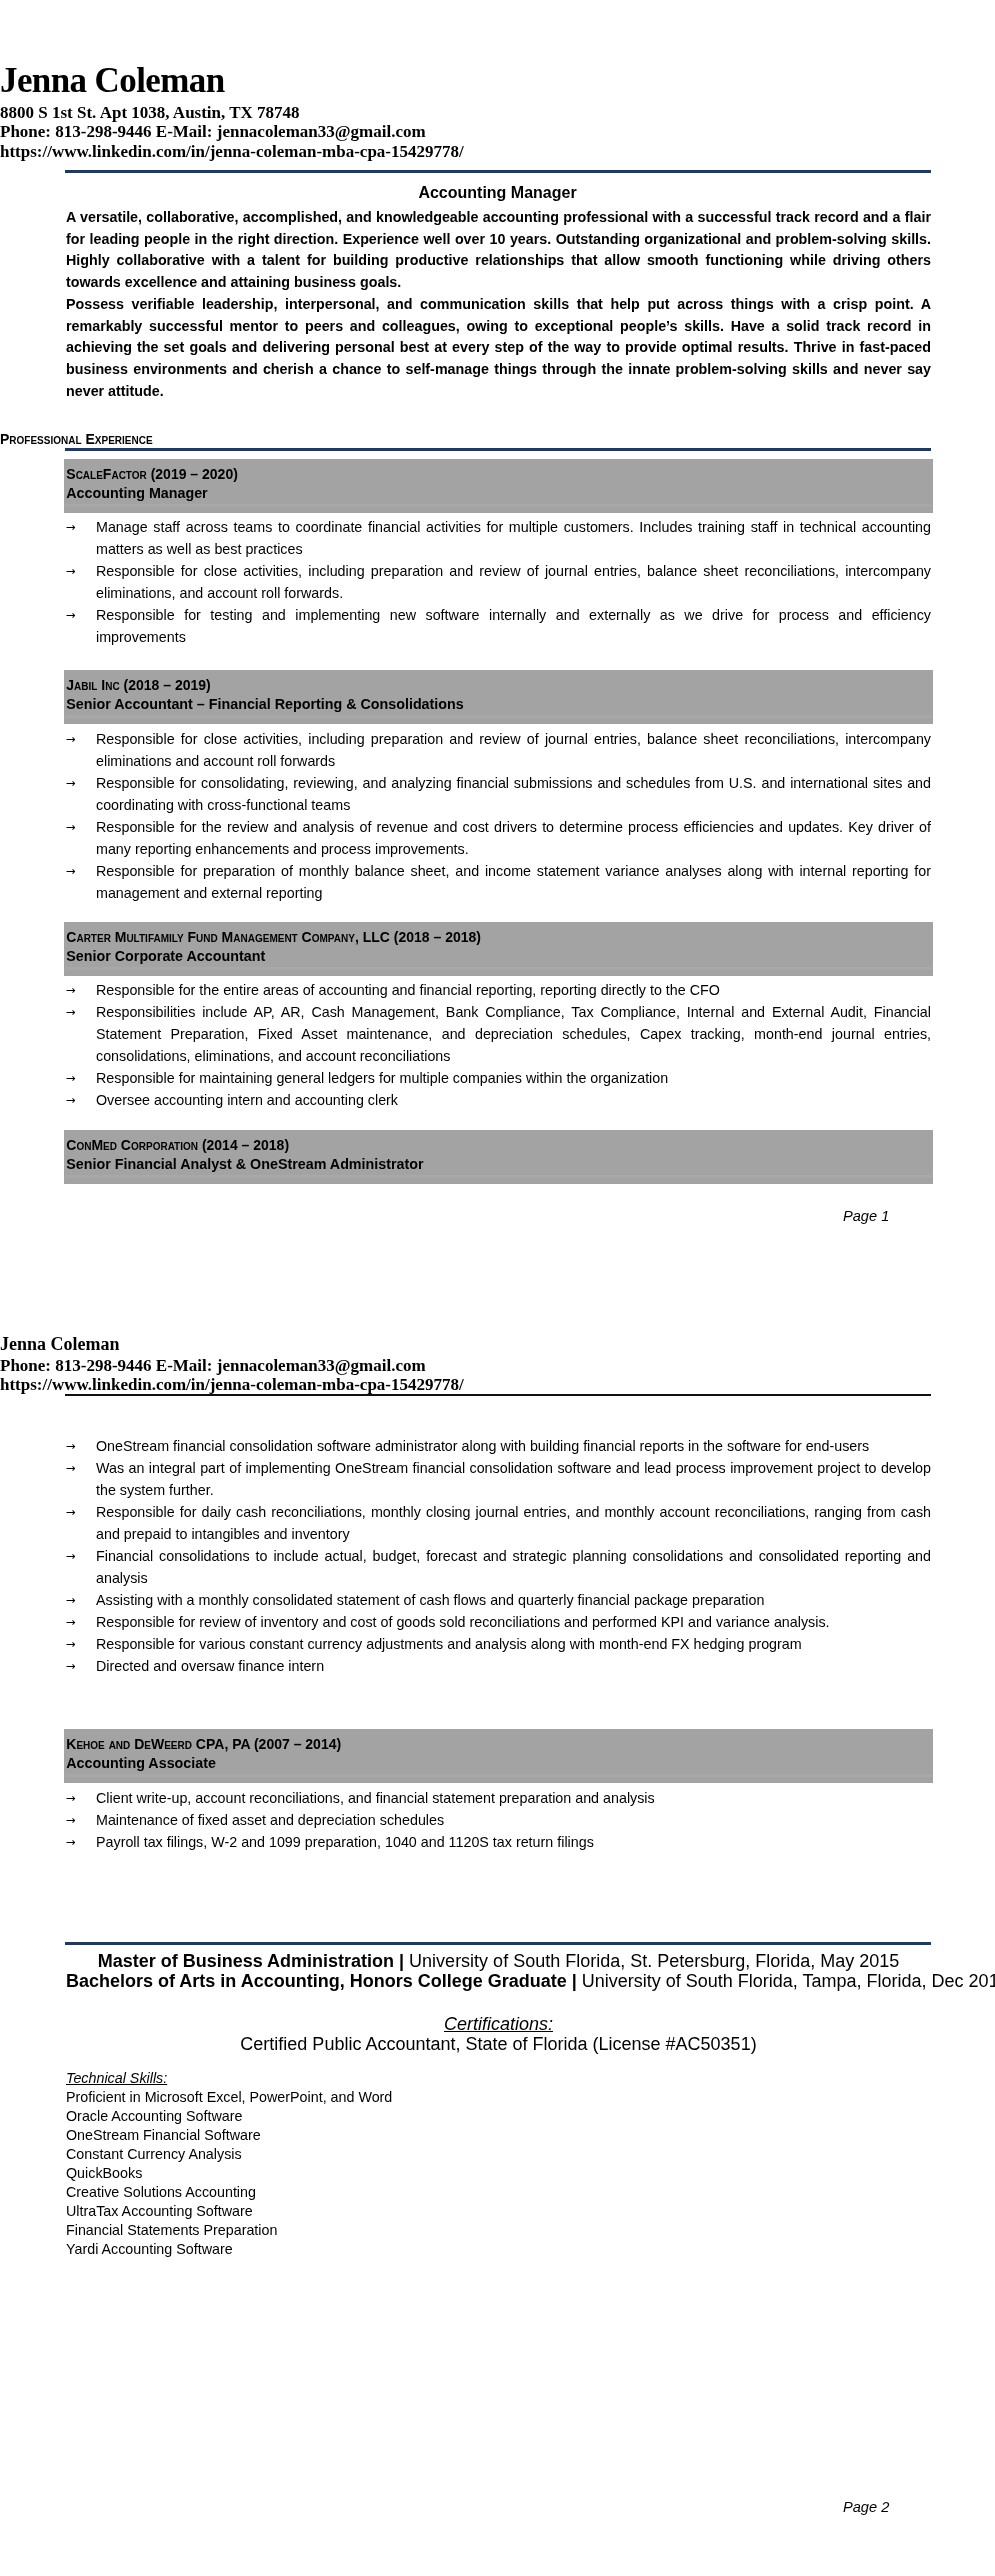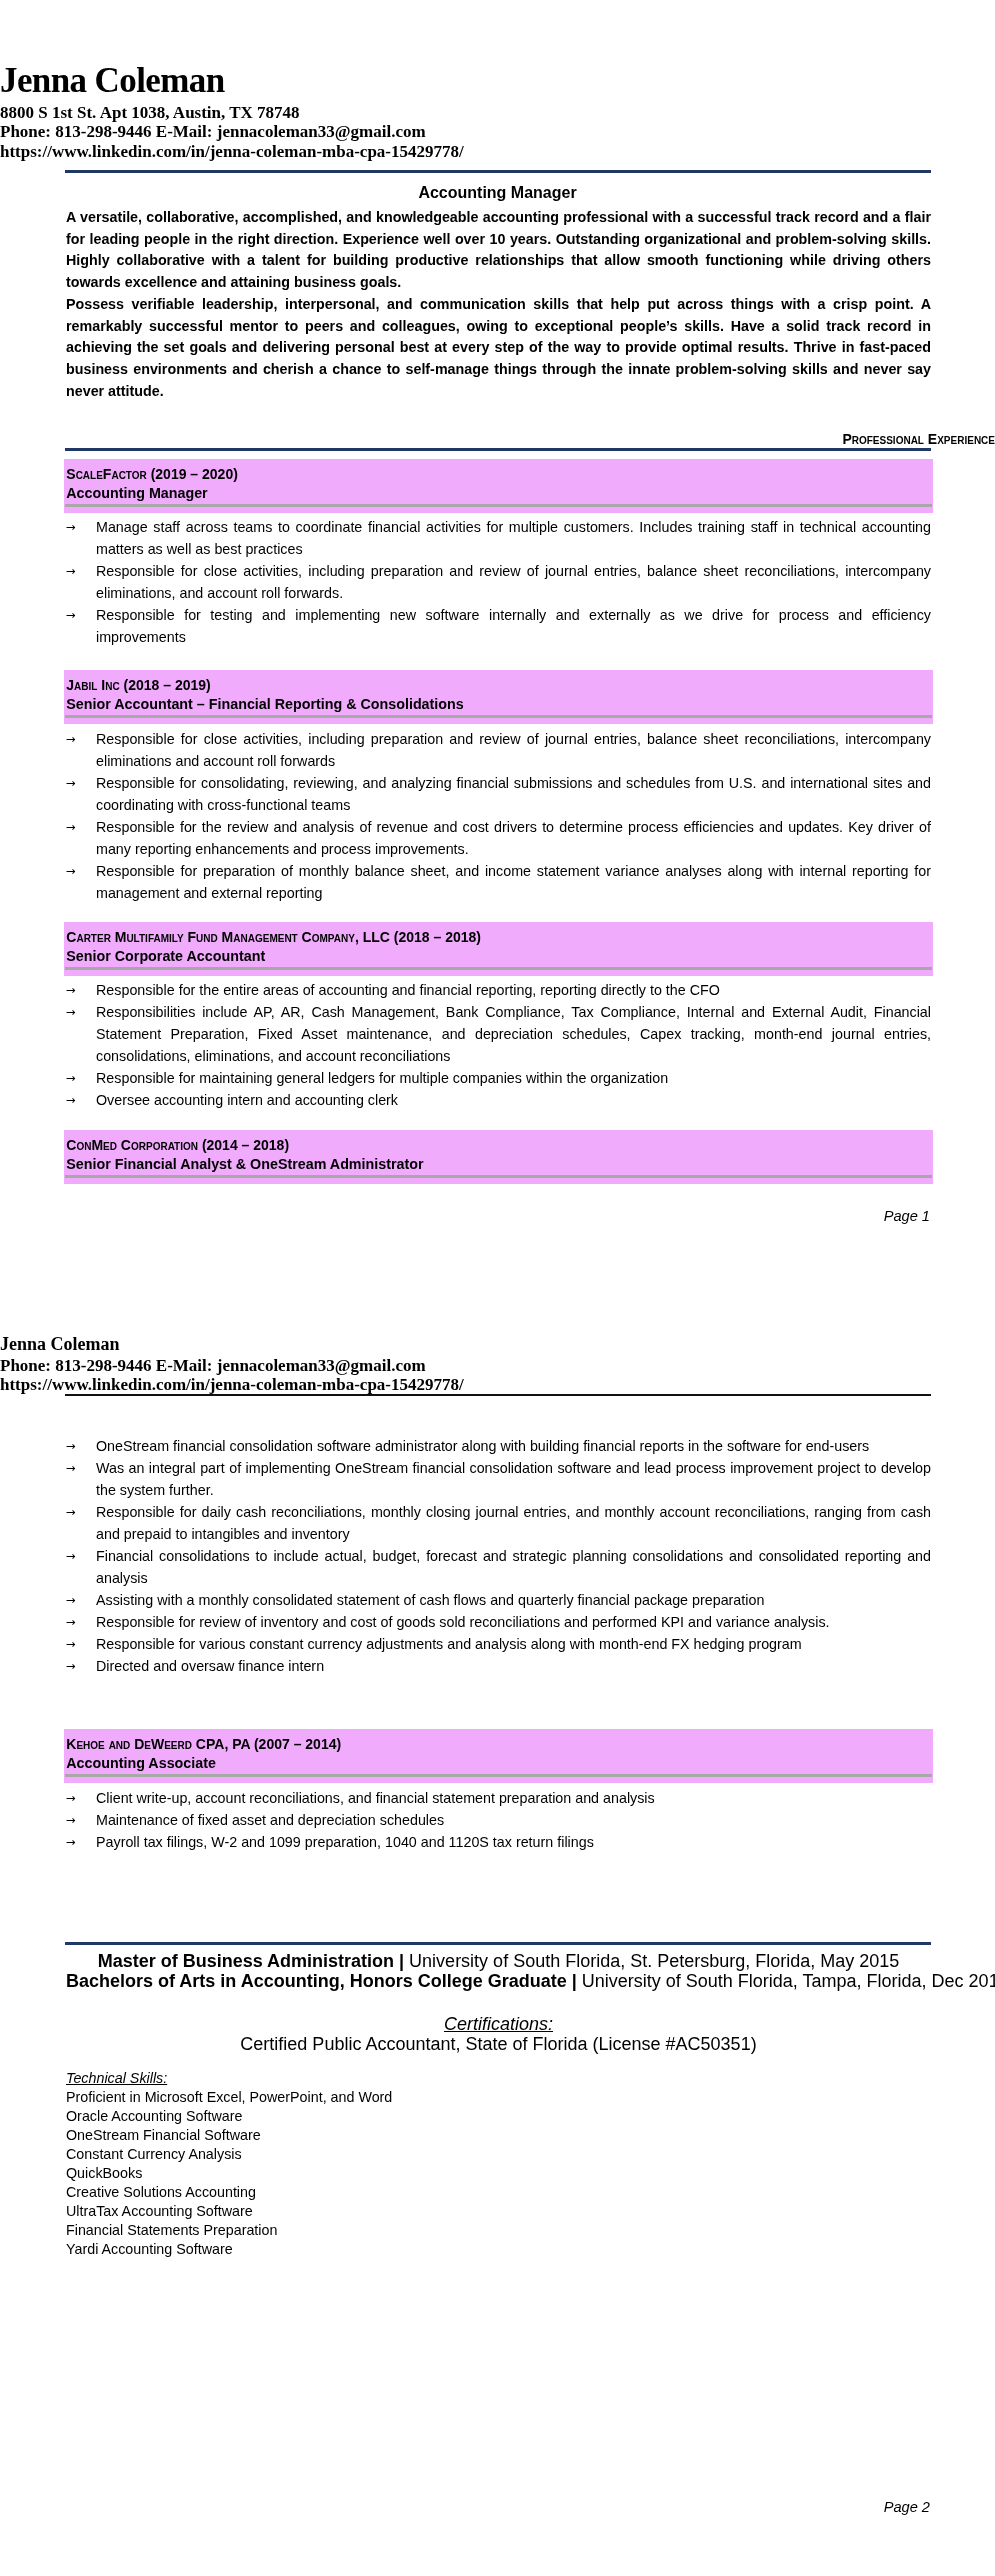--- a/index.html
+++ b/index.html
@@ -9,30 +9,30 @@
   .page1 { top: 0; height: 1288px; }
   .page2 { top: 1288px; height: 1288px; }
   .hdr { font-family: "Liberation Serif", serif; font-weight: bold; }
   .name1 { position: absolute; left: 0; width: 995px; top: 60px; font-size: 35px; line-height: 41px; letter-spacing: -0.6px; }
   .hline { position: absolute; left: 0; width: 995px; font-size: 17px; line-height: 20px; }
   .rule-blue { position: absolute; left: 65px; width: 866px; height: 2.9px; background: #1f3864; }
   .rule-black { position: absolute; left: 65px; width: 866px; height: 1.8px; background: #111; }
   .title { position: absolute; left: 0; width: 995px; text-align: center; font-weight: bold; font-size: 16px; line-height: 19px; }
   .para { position: absolute; left: 66px; width: 865px; font-size: 14.3px; line-height: 21.7px; text-align: justify; font-weight: bold; }
   .para p { margin: 0; }
-  .sec-head { position: absolute; left: 0; width: 995px; text-align: right; font-weight: bold;
+  .sec-head { position: absolute; left: 0; width: 995px; text-align: left; font-weight: bold;
               font-variant: small-caps; font-size: 14px; line-height: 17.6px; }
-  .job { position: absolute; left: 64px; width: 869px; background: #f0abfc; height: 54px; }
+  .job { position: absolute; left: 64px; width: 869px; background: #a3a3a3; height: 54px; }
   .job .company { position: absolute; left: 2.3px; top: 7px; font-weight: bold; font-size: 14px; line-height: 17.6px; font-variant: small-caps; white-space: nowrap; }
   .job .role { position: absolute; left: 2.3px; top: 26px; font-weight: bold; font-size: 14.3px; line-height: 17.6px; white-space: nowrap; }
   .job .bar { position: absolute; left: 1.2px; right: 1.2px; bottom: 5.9px; height: 2.9px; background: #a8a8a8; }
   .bullets { position: absolute; left: 66px; width: 865px; margin: 0; padding: 0; list-style: none; }
   .bullets li { position: relative; padding-left: 30px; font-size: 14.3px; line-height: 22px; text-align: justify; }
   .bullets li .arrow { position: absolute; left: 0; top: 0; font-family: "DejaVu Sans", sans-serif; font-size: 11.7px; }
-  .footer { position: absolute; left: 843px; width: 87px; text-align: right; font-style: italic; font-size: 14.6px; line-height: 17.6px; }
+  .footer { position: absolute; left: 843px; width: 87px; font-style: italic; font-size: 14.6px; line-height: 17.6px; }
   .edu { position: absolute; left: 66px; width: 865px; font-size: 18px; line-height: 20px; text-align: center; }
   .edu div { white-space: nowrap; }
   .edu b { font-weight: bold; }
   .label-u { font-style: italic; text-decoration: underline; }
   .skills { position: absolute; left: 66px; width: 865px; font-size: 14.3px; line-height: 19px; }
 </style>
 </head>
 <body>
 
 <div class="page page1">

